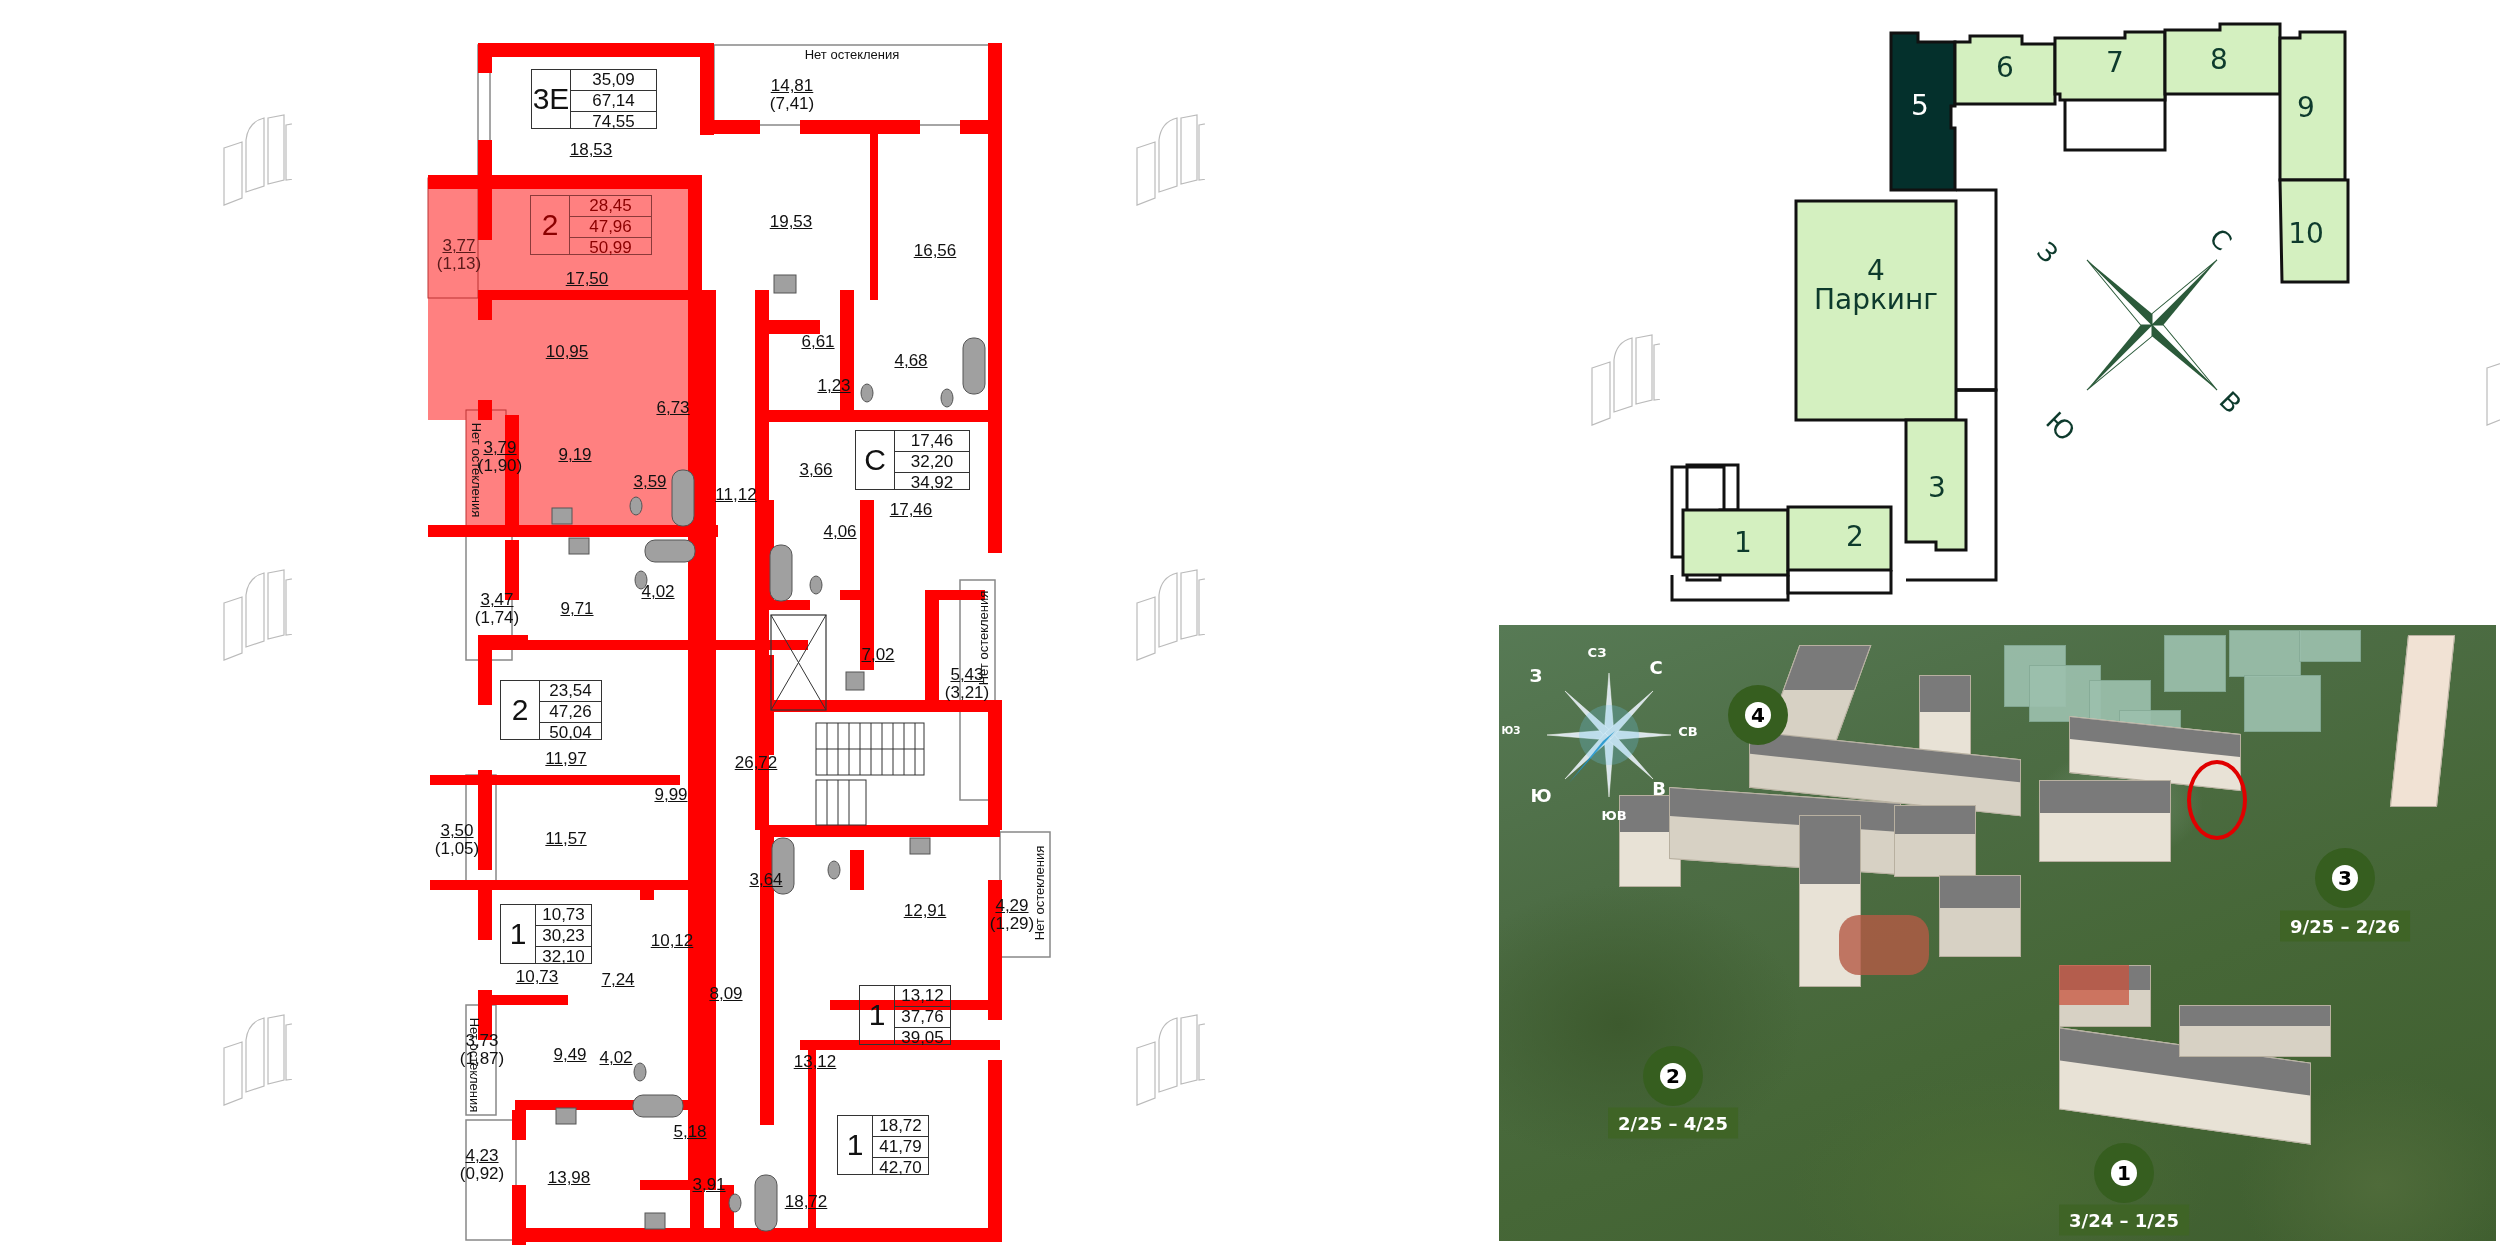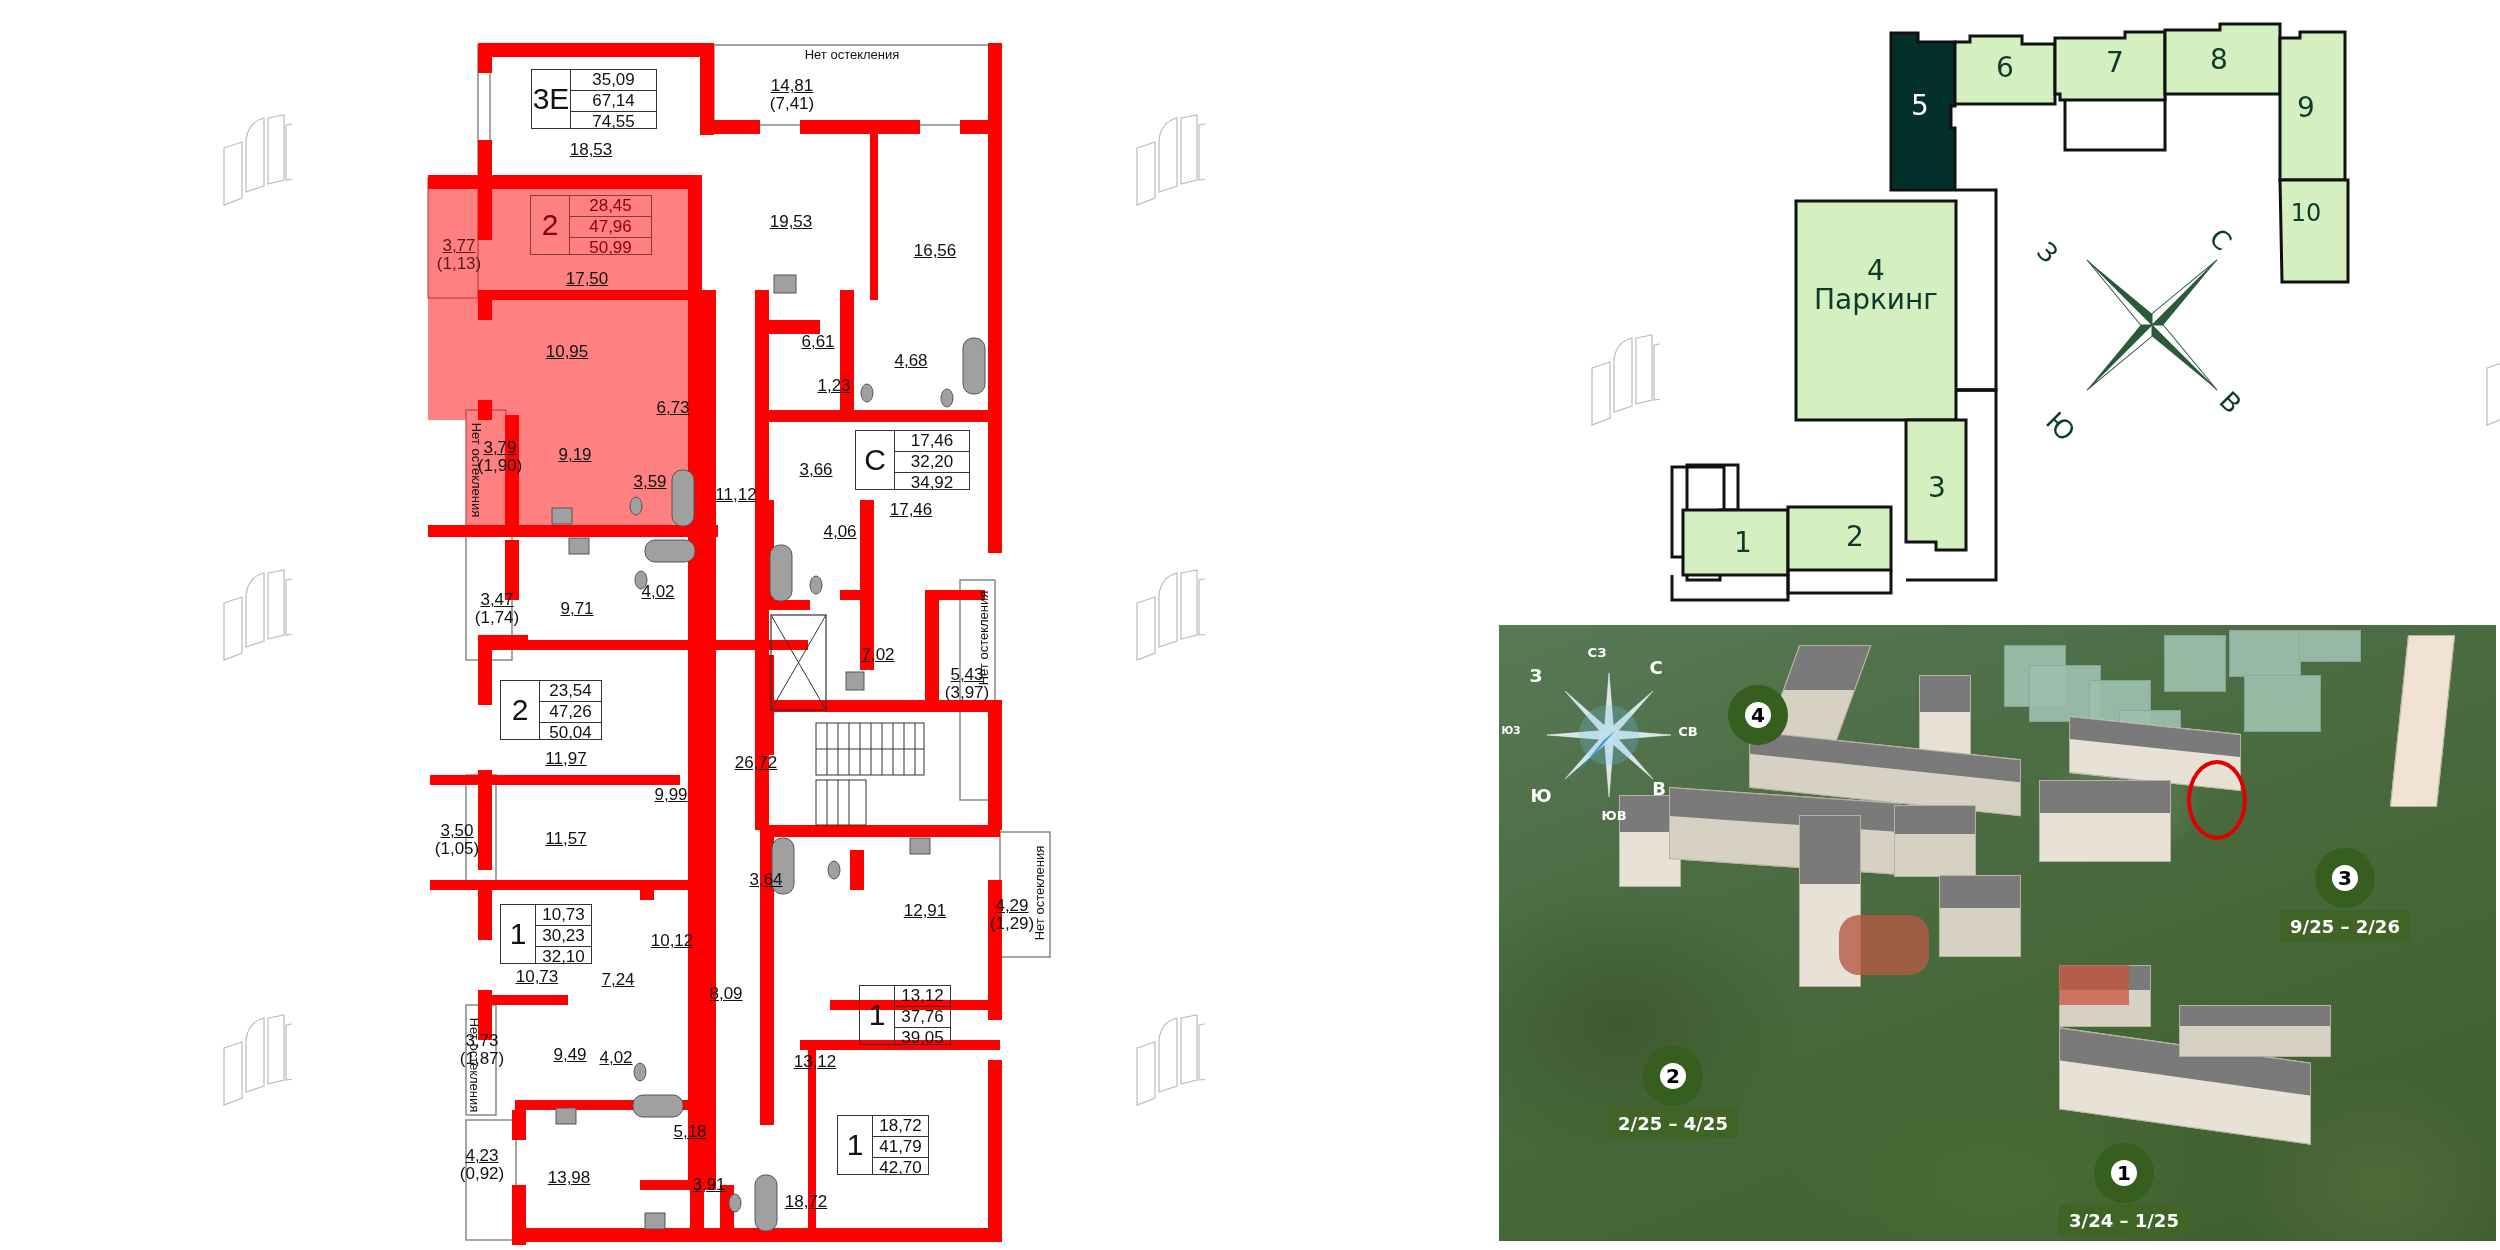--- a/index.html
+++ b/index.html
@@ -331,21 +331,21 @@
 <div class="lbl u" style="left:616px;top:1058px">4,02</div>
 <div class="lbl u" style="left:690px;top:1132px">5,18</div>
 <div class="lbl u" style="left:806px;top:1202px">18,72</div>
 <div class="lbl u" style="left:569px;top:1178px">13,98</div>
 <div class="lbl u" style="left:709px;top:1185px">3,91</div>
 
 <div class="lbl two" style="left:792px;top:95px"><span class="u" style="text-decoration:underline">14,81</span><span class="sub">(7,41)</span></div>
 <div class="lbl two" style="left:459px;top:255px;color:#5a1a1a"><span style="text-decoration:underline">3,77</span><span class="sub">(1,13)</span></div>
 <div class="lbl two" style="left:500px;top:457px"><span style="text-decoration:underline">3,79</span><span class="sub">(1,90)</span></div>
 <div class="lbl two" style="left:497px;top:609px"><span style="text-decoration:underline">3,47</span><span class="sub">(1,74)</span></div>
-<div class="lbl two" style="left:967px;top:684px"><span style="text-decoration:underline">5,43</span><span class="sub">(3,97)</span></div>
+<div class="lbl two" style="left:967px;top:684px"><span style="text-decoration:underline">5,43</span><span class="sub">(3,21)</span></div>
 <div class="lbl two" style="left:457px;top:840px"><span style="text-decoration:underline">3,50</span><span class="sub">(1,05)</span></div>
 <div class="lbl two" style="left:1012px;top:915px"><span style="text-decoration:underline">4,29</span><span class="sub">(1,29)</span></div>
 <div class="lbl two" style="left:482px;top:1050px"><span style="">3,73</span><span class="sub">(1,87)</span></div>
 <div class="lbl two" style="left:482px;top:1165px"><span style="text-decoration:underline">4,23</span><span class="sub">(0,92)</span></div>
 
 <div class="note" style="left:852px;top:54px">Нет остекления</div>
 <div class="vtext" style="left:476px;top:470px">Нет остекления</div>
 <div class="vtext ccw" style="left:983px;top:638px">Нет остекления</div>
 <div class="vtext ccw" style="left:1039px;top:893px">Нет остекления</div>
 <div class="vtext" style="left:474px;top:1065px">Нет остекления</div>
@@ -387,21 +387,21 @@
       <polygon points="-92,0 -8,8 0,0" fill="#fff" stroke="#2b5a3a" stroke-width="1"></polygon>
     <polygon points="92,0 8,8 0,0" fill="#2b5a3a"></polygon>
       <polygon points="92,0 8,-8 0,0" fill="#fff" stroke="#2b5a3a" stroke-width="1"></polygon>
   </g>
 </svg>
 <div class="site-lbl" style="left:1920px;top:106px;color:#fff;font-size:28px">5</div>
 <div class="site-lbl" style="left:2005px;top:68px;font-size:28px">6</div>
 <div class="site-lbl" style="left:2115px;top:63px;font-size:28px">7</div>
 <div class="site-lbl" style="left:2219px;top:60px;font-size:28px">8</div>
 <div class="site-lbl" style="left:2306px;top:108px;font-size:28px">9</div>
-<div class="site-lbl" style="left:2306px;top:214px;font-size:24px">10</div>
+<div class="site-lbl" style="left:2306px;top:234px;font-size:28px">10</div>
 <div class="site-lbl" style="left:1876px;top:285px;font-size:28px"><span>4</span><br><span>Паркинг</span></div>
 <div class="site-lbl" style="left:1937px;top:488px;font-size:28px">3</div>
 <div class="site-lbl" style="left:1743px;top:543px;font-size:28px">1</div>
 <div class="site-lbl" style="left:1855px;top:537px;font-size:28px">2</div>
 <div class="site-lbl" style="left:2047px;top:253px;font-size:26px;transform:translate(-50%,-50%) rotate(45deg)">З</div>
 <div class="site-lbl" style="left:2220px;top:240px;font-size:26px;transform:translate(-50%,-50%) rotate(45deg)">С</div>
 <div class="site-lbl" style="left:2060px;top:427px;font-size:26px;transform:translate(-50%,-50%) rotate(45deg)">Ю</div>
 <div class="site-lbl" style="left:2230px;top:403px;font-size:26px;transform:translate(-50%,-50%) rotate(45deg)">В</div>
 
 <div class="aerial">

